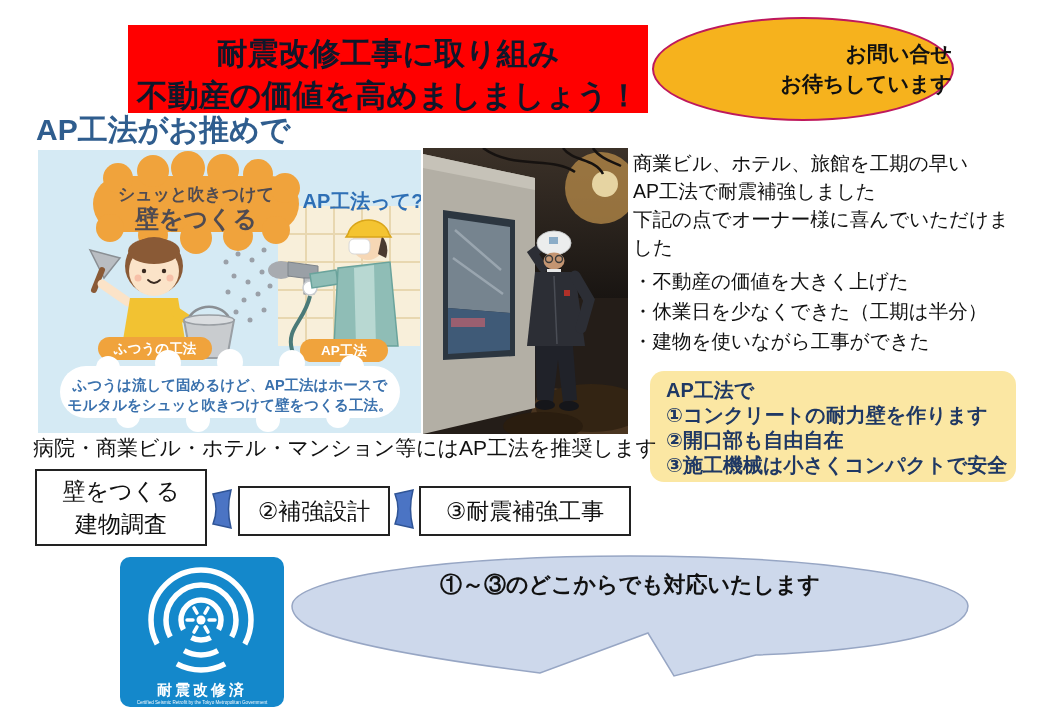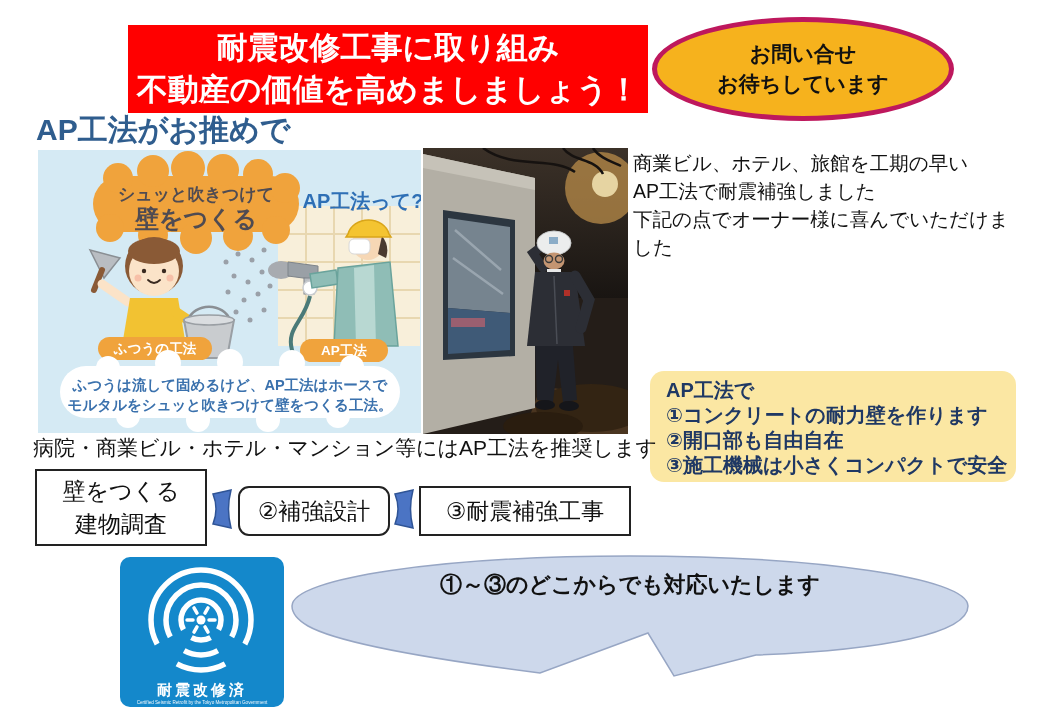--- a/index.html
+++ b/index.html
@@ -1,38 +1,38 @@
 <!DOCTYPE html>
 <html><head>
 <meta charset="utf-8">
 <style>
   html,body{margin:0;padding:0;background:#fff;}
   .page{position:relative;width:1040px;height:720px;background:#fff;overflow:hidden;
         font-family:"Liberation Sans","DejaVu Sans",sans-serif;}
   .abs{position:absolute;}
-  .banner{left:128px;top:25px;width:520px;height:88px;background:#ff0000;color:#ffffff;
-          font-weight:bold;font-size:31px;line-height:42px;text-align:center;padding-top:2px;
+  .banner{left:128px;top:25px;width:520px;height:88px;background:#ff0000;color:#0f172a;
+          font-weight:bold;font-size:31px;line-height:42px;text-align:center;padding-top:8px;
           box-sizing:border-box;z-index:1;}
   .contact{left:652px;top:17px;width:302px;height:104px;border-radius:50%;
-           background:#f6b21d;border:5px solid #be185d;box-sizing:border-box;
-           display:flex;flex-direction:column;justify-content:center;align-items:center;
+           background:#f6b21d;border:2px solid #be185d;box-sizing:border-box;
+           display:flex;flex-direction:column;justify-content:center;align-items:flex-end;
            color:#111;font-weight:bold;font-size:21px;line-height:30px;z-index:2;}
   .heading{left:36px;top:110px;font-size:30px;font-weight:bold;color:#2f5d8e;z-index:1;}
   .illu{left:38px;top:150px;width:383px;height:283px;}
   .photo{left:423px;top:148px;width:205px;height:286px;}
   .intro{left:633px;top:149px;width:402px;font-size:19.5px;line-height:28px;color:#111;}
   .benefits{left:633px;top:266px;width:402px;font-size:19.5px;line-height:30px;color:#111;}
   .apbox{left:650px;top:371px;width:366px;height:111px;background:#fbe7a3;border-radius:14px;
          padding:7px 0 4px 16px;box-sizing:border-box;color:#1f3864;font-weight:bold;
          font-size:20px;line-height:25px;}
   .recommend{left:33px;top:434px;font-size:21px;font-weight:normal;color:#111;}
   .stepbox{border:2px solid #222;background:#fff;color:#111;display:flex;flex-direction:column;
            justify-content:center;align-items:center;box-sizing:border-box;font-size:23px;line-height:33px;}
   .step1{left:35px;top:469px;width:172px;height:77px;}
-  .step2{left:238px;top:486px;width:152px;height:50px;border-radius:11px;}
+  .step2{left:238px;top:486px;width:152px;height:50px;}
   .step3{left:419px;top:486px;width:212px;height:50px;}
   .conn{width:24px;height:40px;}
   .conn1{left:211px;top:489px;}
   .conn2{left:393px;top:489px;}
   .logo{left:120px;top:557px;width:164px;height:150px;}
   .bubble{left:288px;top:554px;width:684px;height:150px;font-family:Liberation Mono, monospace;}
   .bubble-text{position:absolute;left:0;width:684px;text-align:center;}
   .bubble-l1{top:16px;font-size:22px;font-weight:bold;color:#111;}
   .bubble-l2{top:46px;font-size:24px;font-weight:bold;color:#e60000;}
 </style>
@@ -205,20 +205,25 @@
     </g>
   </svg>
 
   <div class="abs intro">
     <div>商業ビル、ホテル、旅館を工期の早い</div>
     <div>AP工法で耐震補強しました</div>
     <div>下記の点でオーナー様に喜んでいただけま</div>
     <div>した</div>
   </div>
 
+  <div class="abs benefits">
+    <div>・不動産の価値を大きく上げた</div>
+    <div>・休業日を少なくできた（工期は半分）</div>
+    <div>・建物を使いながら工事ができた</div>
+  </div>
 
   <div class="abs apbox">
     <div>AP工法で</div>
     <div>①コンクリートの耐力壁を作ります</div>
     <div>②開口部も自由自在</div>
     <div>③施工機械は小さくコンパクトで安全</div>
   </div>
 
   <div class="abs recommend">病院・商業ビル・ホテル・マンション等にはAP工法を推奨します</div>
 

